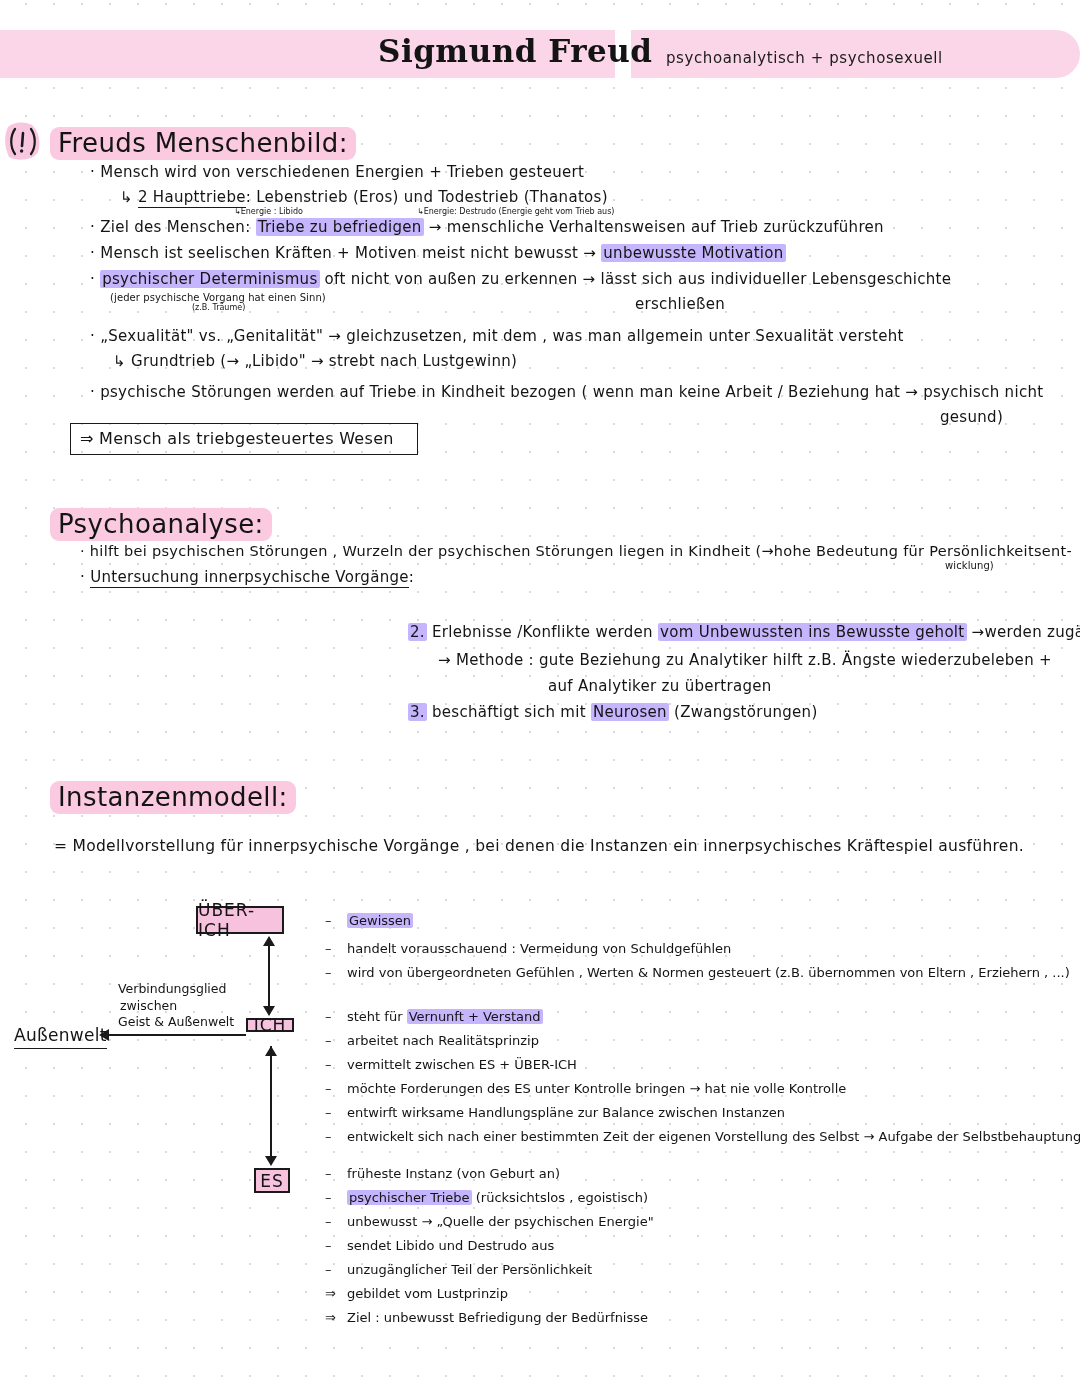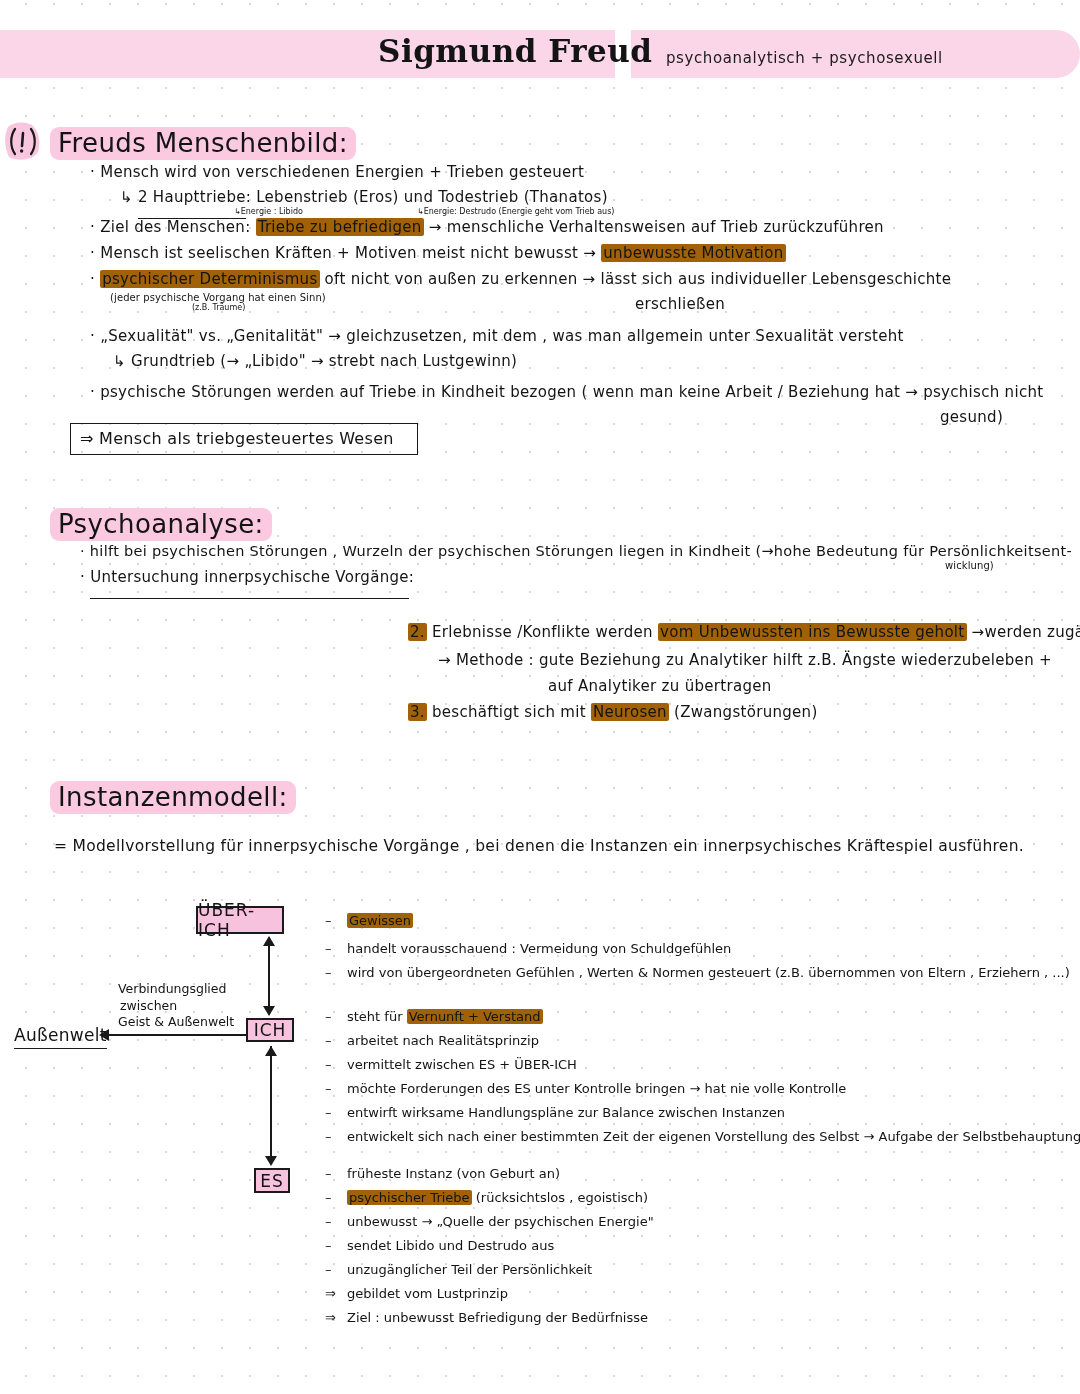--- a/index.html
+++ b/index.html
@@ -84,26 +84,26 @@
     letter-spacing: 0.4px;
     color: #141414;
     background: #fbc9e0;
     padding: 1px 8px 2px 8px;
     border-radius: 9px;
     white-space: nowrap;
   }
 
   
   .hl {
-    background: #a16207;
+    background: #c4b5fd;
     padding: 0 2px;
     border-radius: 2px;
     box-decoration-break: clone;
   }
-  .ul { border-bottom: 1.6px solid #1a1a1a; padding-bottom: 12px; }
+  .ul { border-bottom: 1.6px solid #1a1a1a; padding-bottom: 1px; }
 
   
   #alert-icon {
     position: absolute;
     left: 4px; top: 121px;
     width: 36px; height: 40px;
   }
 
   
   #conclusion-box {
@@ -127,21 +127,21 @@
     border: 2px solid #1a1a1a;
     box-sizing: border-box;
     display: flex;
     align-items: center;
     justify-content: center;
     font-size: 17px;
     letter-spacing: 1px;
     color: #141414;
   }
   #box-ueberich { left: 196px; top: 906px; width: 88px; height: 28px; }
-  #box-ich      { left: 246px; top: 1018px; width: 48px; height: 24px; }
+  #box-ich      { left: 246px; top: 1018px; width: 48px; height: 14px; }
   #box-es       { left: 254px; top: 1168px; width: 36px; height: 25px; }
 
   .vline {
     position: absolute;
     width: 2px;
     background: #1a1a1a;
   }
   #vline-top { left: 268px; top: 938px; height: 76px; }
   #vline-bot { left: 270px; top: 1046px; height: 118px; }
 

